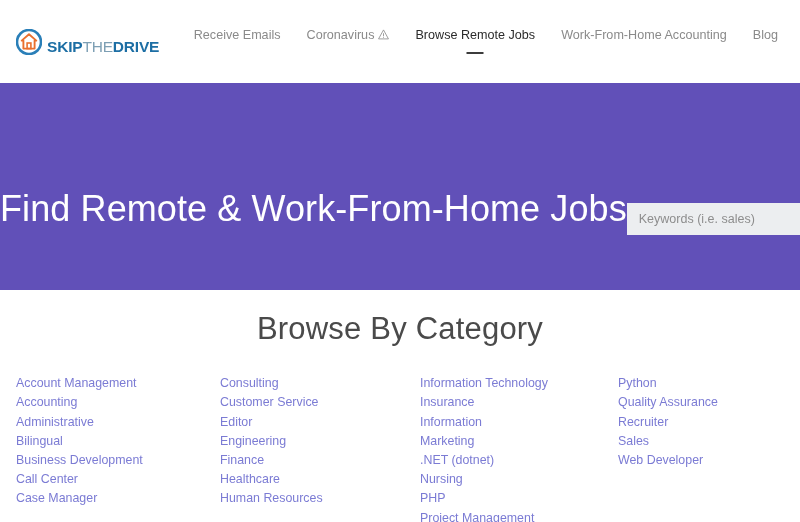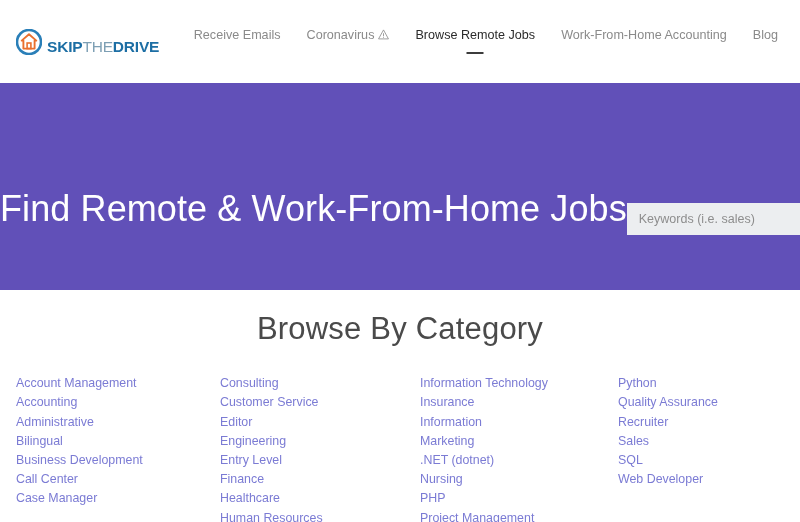--- a/index.html
+++ b/index.html
@@ -257,21 +257,20 @@
       <a class="category-link" href="#">Business Development</a>
       <a class="category-link" href="#">Call Center</a>
       <a class="category-link" href="#">Case Manager</a>
     </div>
 
     <div class="category-column">
       <a class="category-link" href="#">Consulting</a>
       <a class="category-link" href="#">Customer Service</a>
       <a class="category-link" href="#">Editor</a>
       <a class="category-link" href="#">Engineering</a>
-      <a class="category-link" href="#">Entry Level</a>
       <a class="category-link" href="#">Finance</a>
       <a class="category-link" href="#">Healthcare</a>
       <a class="category-link" href="#">Human Resources</a>
     </div>
 
     <div class="category-column">
       <a class="category-link" href="#">Information Technology</a>
       <a class="category-link" href="#">Insurance</a>
       <a class="category-link" href="#">Information</a>
       <a class="category-link" href="#">Marketing</a>
@@ -279,18 +278,17 @@
       <a class="category-link" href="#">Nursing</a>
       <a class="category-link" href="#">PHP</a>
       <a class="category-link" href="#">Project Management</a>
     </div>
 
     <div class="category-column">
       <a class="category-link" href="#">Python</a>
       <a class="category-link" href="#">Quality Assurance</a>
       <a class="category-link" href="#">Recruiter</a>
       <a class="category-link" href="#">Sales</a>
-      <a class="category-link" href="#">SQL</a>
       <a class="category-link" href="#">Web Developer</a>
     </div>
 
   </div>
 </section>
 
 </body></html>

